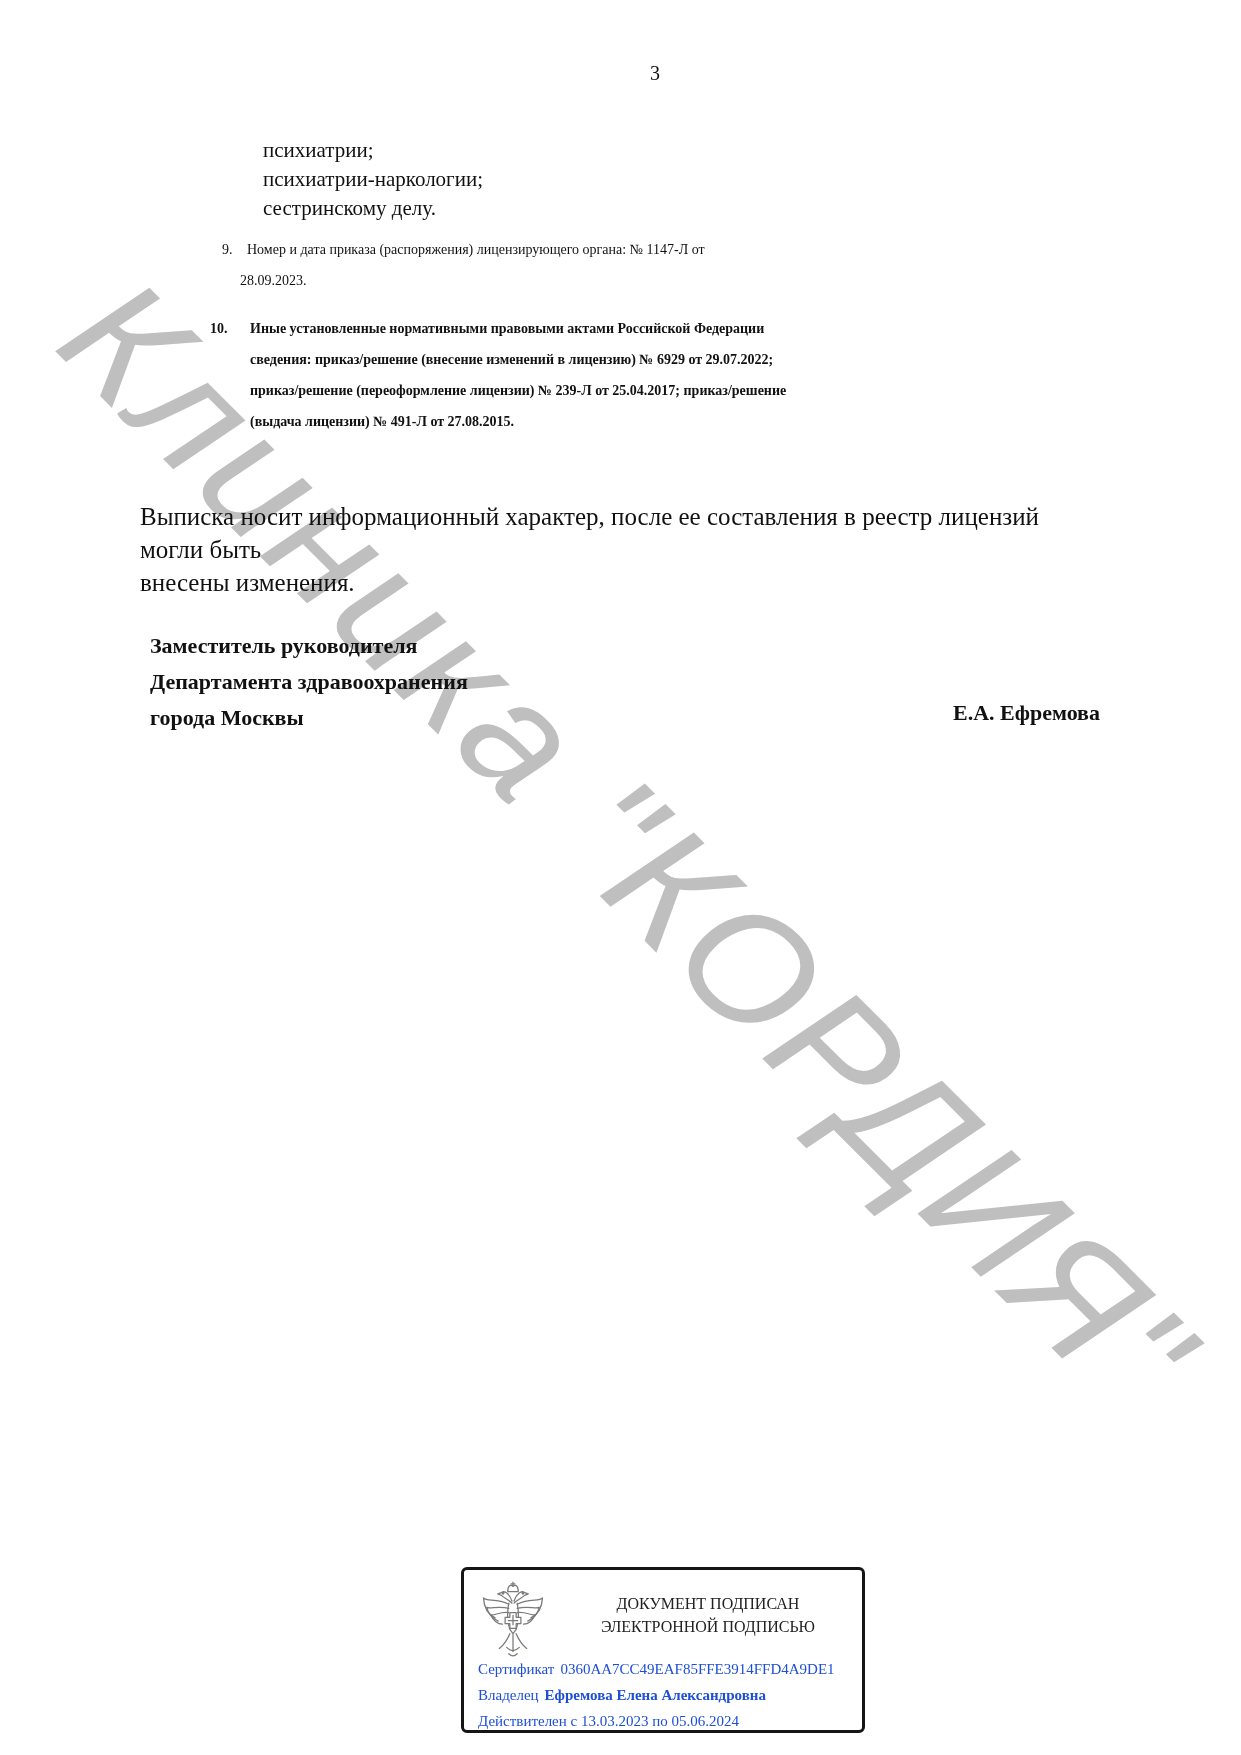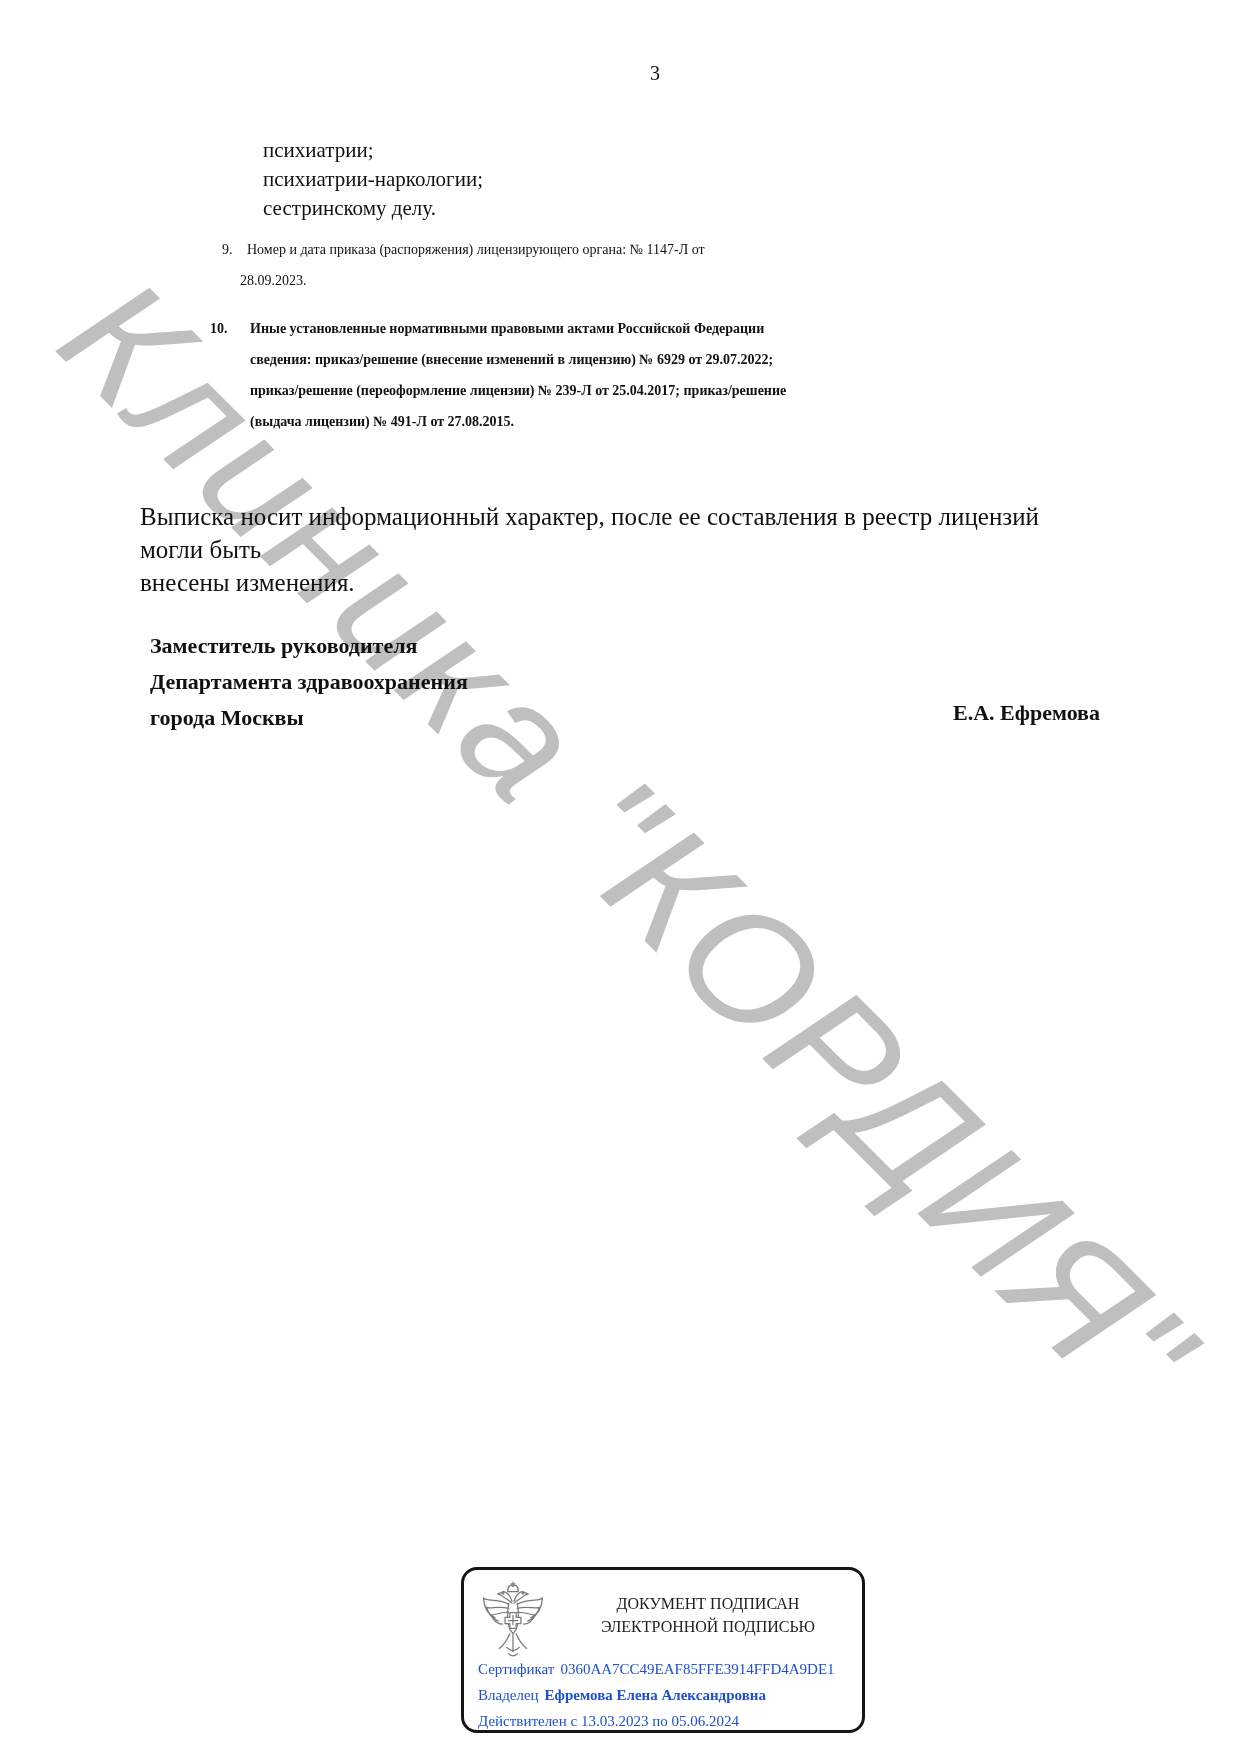--- a/index.html
+++ b/index.html
@@ -44,21 +44,21 @@
     position:absolute;top:628px;left:150px;
     font-size:22px;font-weight:bold;line-height:36px;
   }
   .sig-name{
     position:absolute;top:700px;left:800px;width:300px;
     text-align:right;font-size:22px;font-weight:bold;
   }
   .stamp{
     position:absolute;left:461px;top:1567px;
     width:398px;height:160px;
-    border:3px solid #151515;border-radius:16px;
+    border:3px solid #151515;border-radius:6px;
     background:#fff;
   }
   .stamp-eagle{position:absolute;left:16px;top:10px;}
   .stamp-title{
     position:absolute;left:96px;top:22px;right:6px;
     text-align:center;font-size:16px;line-height:23px;color:#222;
   }
   .stamp-info{position:absolute;left:14px;top:86px;font-size:15px;line-height:26px;color:#1d4ed8;}
   .stamp-info b{font-weight:bold;}
   .sp{display:inline-block;width:6px;}

